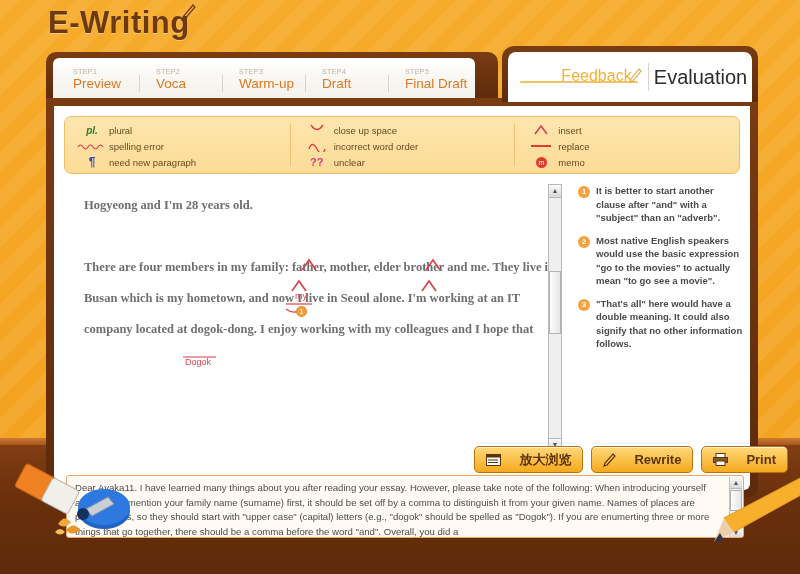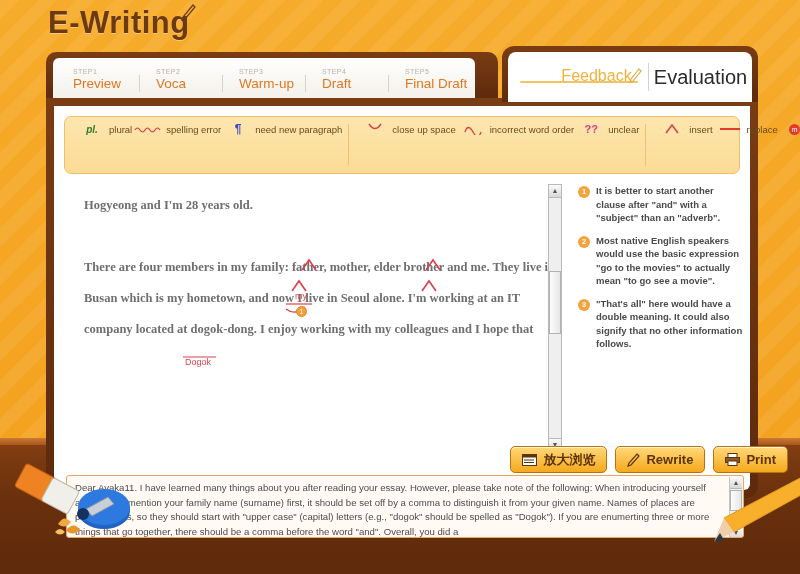--- a/index.html
+++ b/index.html
@@ -83,21 +83,21 @@
   #panel-inner {
     width: 100%; height: 100%; background: #fff; border-radius: 0 0 6px 6px;
     position: relative; padding: 10px;
   }
   
   #legend {
     display: flex; width: 100%; height: 58px;
     background: linear-gradient(#fde6ae, #fcdb96);
     border: 1px solid #f0c068; border-radius: 7px;
   }
-  .legend-col { flex: 1; display: flex; justify-content: center; padding: 4px 6px 2px 10px; position: relative; }
+  .legend-col { flex: 1; display: flex; flex-direction: column; justify-content: center; padding: 4px 6px 2px 10px; position: relative; }
   .legend-col + .legend-col:before { content: ""; position: absolute; left: 0; top: 7px; bottom: 7px; width: 1px; background: #efc175; }
   .legend-row { display: flex; align-items: center; height: 16px; }
   .legend-ico { width: 34px; min-width: 34px; display: flex; align-items: center; justify-content: center; height: 15px; }
   .legend-lbl { font-size: 9.5px; color: #6a4a1d; white-space: nowrap; }
   .ico-pl { font-size: 10px; font-weight: bold; color: #2f7a2f; font-style: italic; }
   .ico-para { font-size: 12px; color: #3b49c4; font-weight: bold; }
   .ico-nopara { font-size: 8.5px; color: #3b49c4; font-weight: bold; }
   .ico-unclear { font-size: 11px; color: #d23d8c; font-weight: bold; }
   .ico-memo { width: 11px; height: 11px; border-radius: 50%; background: #e23b2e; color: #fff; font-size: 7px; line-height: 11px; text-align: center; }
   .ico-box { width: 24px; height: 9px; border: 1px solid #c9a46e; }
@@ -149,21 +149,21 @@
   #tutor-text { font-size: 9.6px; line-height: 14.5px; color: #4c4c4c; }
   #tutor-scroll {
     position: absolute; right: 1px; top: 1px; width: 13px; height: 61px;
     background: #efefef; border-left: 1px solid #c4c4c4;
   }
   #tutor-scroll .sb-btn { height: 12px; }
   #tutor-scroll .sb-thumb { top: 13px; height: 21px; }
   
   #actions { position: absolute; right: 12px; top: 446px; display: flex; gap: 8px; z-index: 7; }
   .abtn {
-    height: 27px; padding: 0 11px; display: flex; align-items: center; gap: 6px;
+    height: 27px; padding: 0 11px; display: flex; align-items: center; gap: 18px;
     background: linear-gradient(#ffd87a, #f5a91c);
     border: 1px solid #b9720c; border-radius: 5px;
     color: #5d3409; font-size: 13px; font-weight: bold;
     box-shadow: inset 0 1px 0 rgba(255,255,255,.7);
     text-align: right;
   }
   .abtn .glyph { display: flex; align-items: center; }
   
   #eraser { position: absolute; left: 14px; top: 468px; width: 66px; height: 46px; z-index: 8; transform: rotate(28deg); }
   #sharpener { position: absolute; left: 74px; top: 487px; width: 58px; height: 44px; z-index: 8; }

